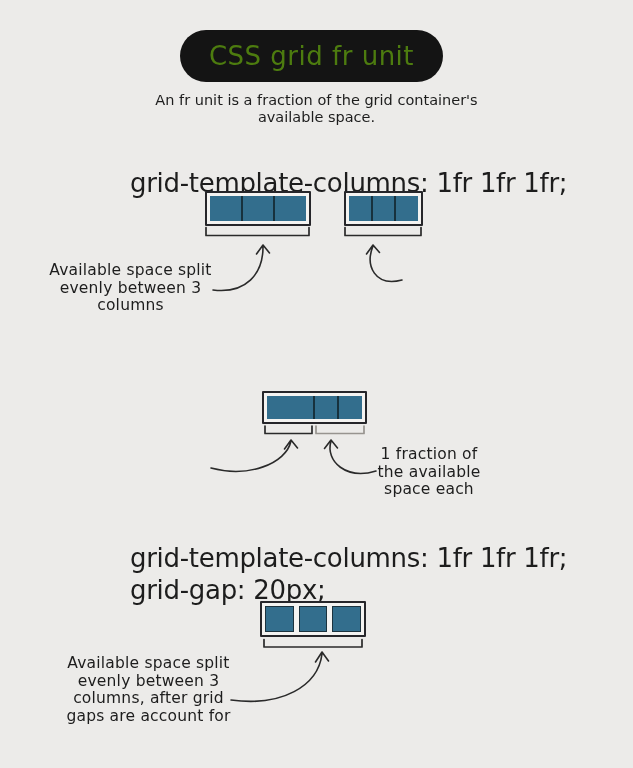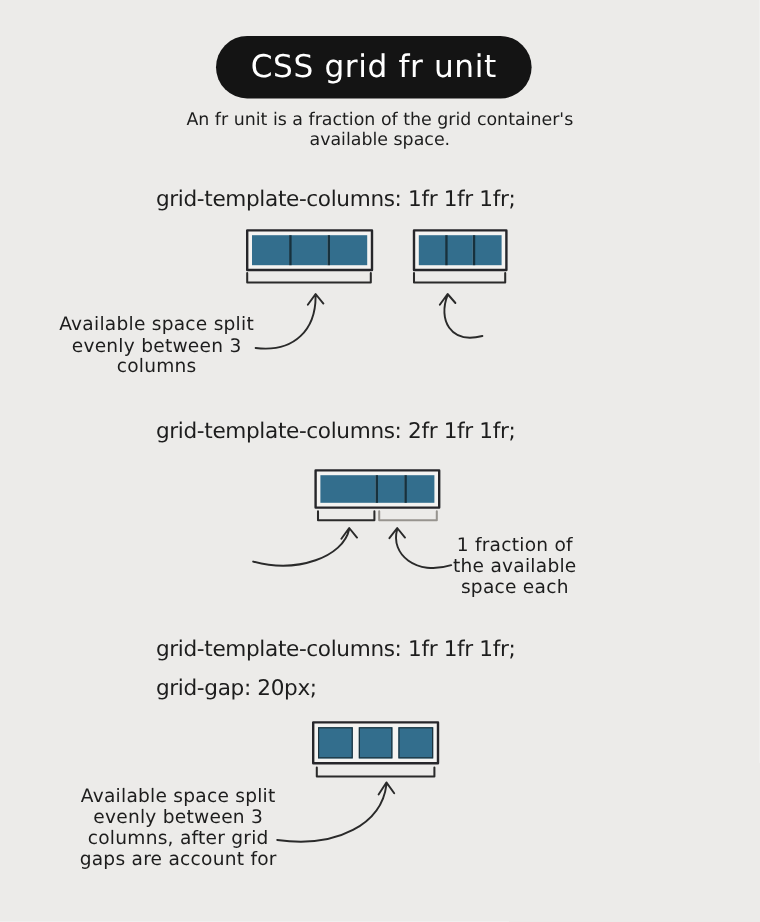--- a/index.html
+++ b/index.html
@@ -5,28 +5,28 @@
   html,body{margin:0;padding:0;}
   .canvas{
     position:relative;width:633px;height:768px;overflow:hidden;
     background:var(--bg,#ECEBE9);color:var(--ink,#1D1D1D);
     font-family:"DejaVu Sans",sans-serif;
   }
   .pill{
     position:absolute;left:180px;top:30px;width:263px;height:52px;
     background:#141414;border-radius:28px;
     display:flex;align-items:center;justify-content:center;
-    color:#ffffff;font-size:26px;letter-spacing:0.5px;
+    color:#4d7c0f;font-size:26px;letter-spacing:0.5px;
   }
   .subtitle{
     position:absolute;left:0;top:92px;width:100%;
     text-align:center;font-size:14.5px;line-height:17px;white-space:pre-line;
   }
   .code{
-    position:absolute;left:130px;font-size:18px;letter-spacing:-0.3px;white-space:nowrap;
+    position:absolute;left:130px;font-size:26px;letter-spacing:-0.3px;white-space:nowrap;margin-top:12px;
   }
   #code1{top:156px}
   #code2{top:349px}
   #code3a{top:531px}
   #code3b{top:563px}
   .gridbox{
     position:absolute;display:flex;box-sizing:border-box;
     background:#F4F3F1;border:2.6px solid #26262A;padding:3px;border-radius:1px;
   }
   #grid1{left:205px;top:191px;width:106px;height:35px}
@@ -71,21 +71,20 @@
     </div>
   <div class="gridbox" id="grid2">
       <div class="cell" style="flex-grow: 1;"></div>
       <div class="cell" style="flex-grow: 1;"></div>
       <div class="cell" style="flex-grow: 1;"></div>
     </div>
   <div class="note" id="note1">Available space split
 evenly between 3
 columns</div>
 
-  <div class="code" id="code2">grid-template-columns: 2fr 1fr 1fr;</div>
   <div class="gridbox" id="grid3">
       <div class="cell" style="flex-grow: 2;"></div>
       <div class="cell" style="flex-grow: 1;"></div>
       <div class="cell" style="flex-grow: 1;"></div>
     </div>
   <div class="note" id="note4">1 fraction of
 the available
 space each</div>
 
   <div class="code" id="code3a">grid-template-columns: 1fr 1fr 1fr;</div>

